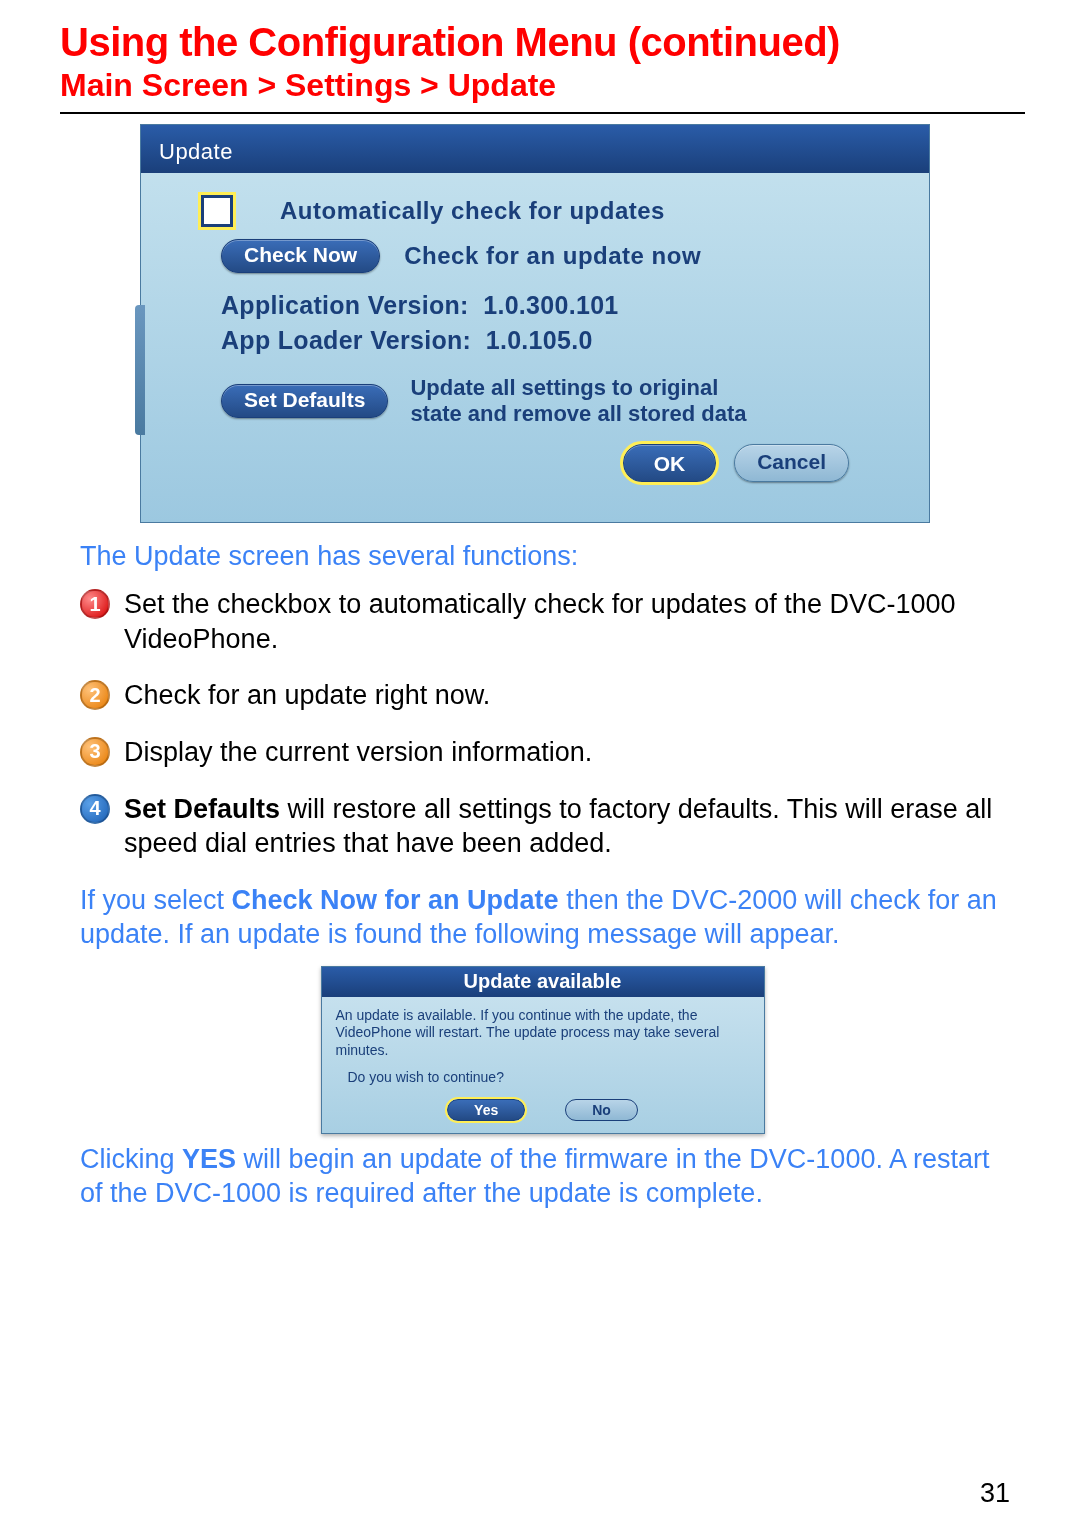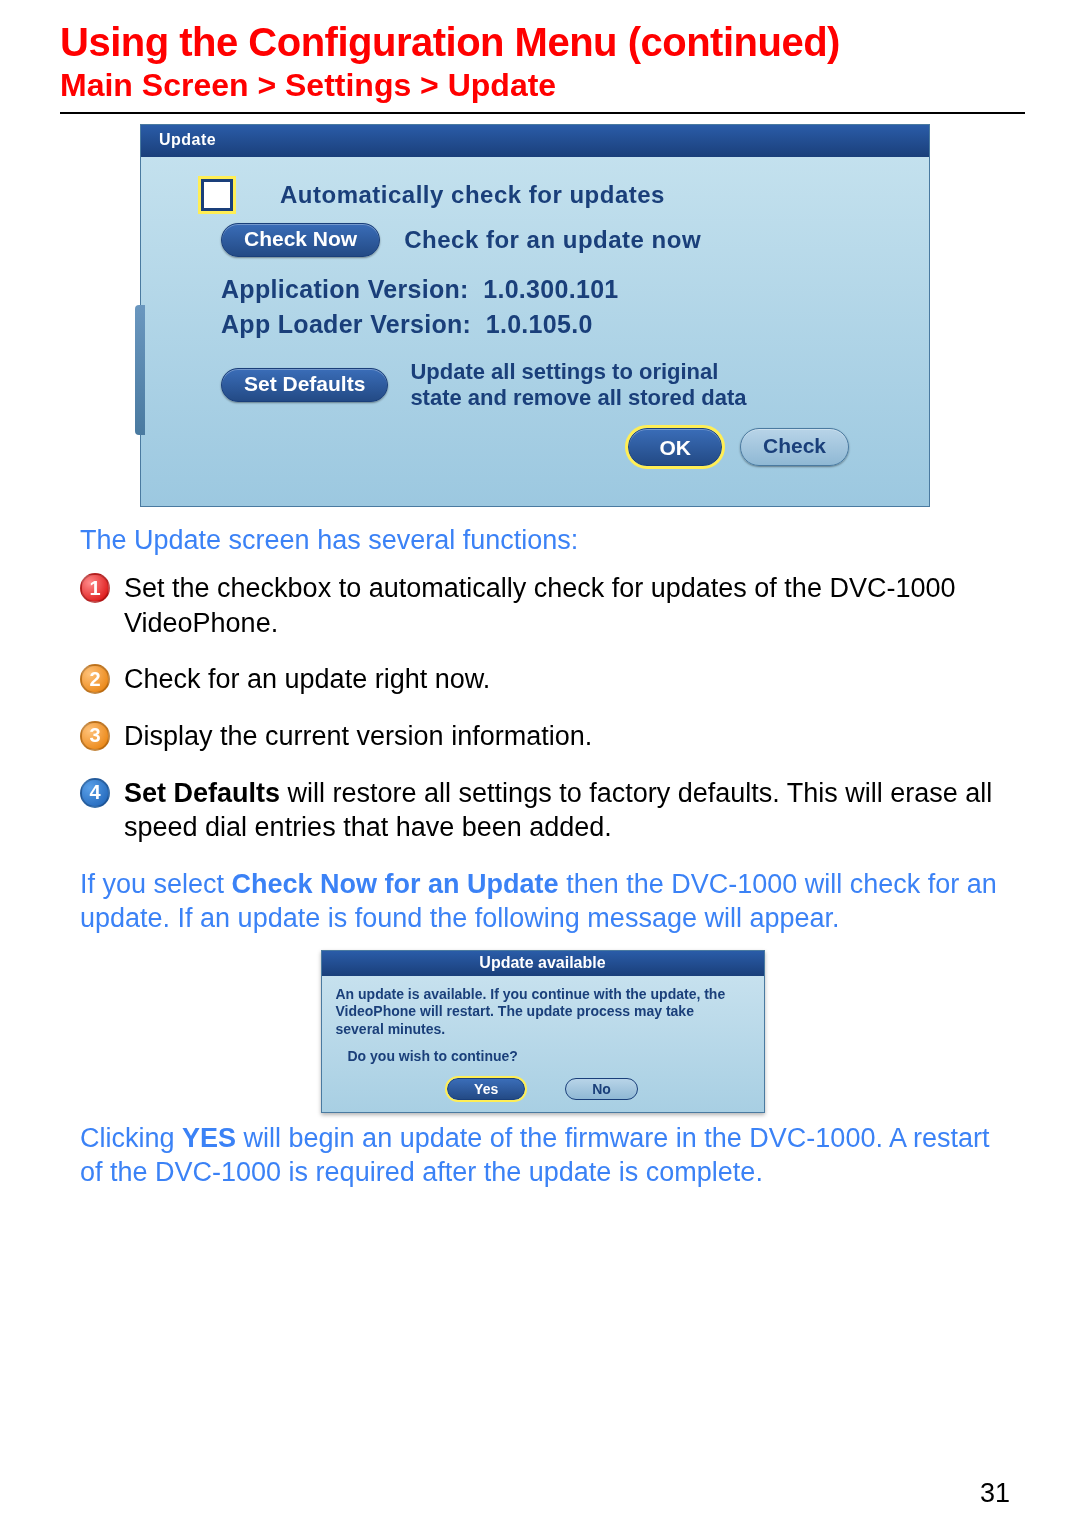--- a/index.html
+++ b/index.html
@@ -31,23 +31,23 @@
     width: 790px;
     margin: 0 0 16px 80px;
     background: linear-gradient(#c7e3ef, #9cc8e0);
     border: 1px solid #4a7aa0;
     position: relative;
     padding-bottom: 30px;
   }
   .update-titlebar {
     background: linear-gradient(#2a5ca8, #1a3f7a);
     color: #fff;
-    font-weight: bold;
-    font-size: 16px;
-    padding: 6px 18px 8px 18px;
+    font-weight: normal;
+    font-size: 22px;
+    padding: 14px 18px 8px 18px;
     letter-spacing: 0.5px;
   }
   .update-body {
     padding: 22px 40px 10px 60px;
   }
   .row {
     display: flex;
     align-items: center;
     margin-bottom: 12px;
     gap: 23px;
@@ -165,27 +165,27 @@
     margin: 6px auto 8px auto;
     background: linear-gradient(#cce4f0,#a8cfe3);
     border: 1px solid #4a7aa0;
     box-shadow: 0 2px 4px rgba(0,0,0,0.3);
   }
   .small-title {
     background: linear-gradient(#2a5ca8,#1a3f7a);
     color: #fff;
     text-align: center;
     font-weight: bold;
-    font-size: 16px;
+    font-size: 20px;
     padding: 3px 0 4px 0;
   }
   .small-body {
     padding: 10px 28px 8px 14px;
     color: #1a3f7a;
-    font-weight: bold;
+    font-weight: normal;
     font-size: 14px;
     line-height: 1.25;
   }
   .small-q { margin-top: 10px; margin-left: 12px; }
   .small-btns {
     display:flex; justify-content:center; gap: 40px;
     padding: 4px 0 12px 0;
   }
   .small-btn {
     border-radius: 14px;
@@ -241,21 +241,21 @@
     </div>
     <div class="defaults-row">
       <div class="pill-btn">Set Defaults</div>
       <div class="defaults-text">
         <div>Update all settings to original</div>
         <div>state and remove all stored data</div>
       </div>
     </div>
     <div class="okcancel-row">
       <div class="pill-btn ok-btn highlight">OK</div>
-      <div class="pill-btn cancel-btn">Check</div>
+      <div class="pill-btn cancel-btn">Cancel</div>
     </div>
   </div>
 </div>
 
 <div class="body-text">The Update screen has several functions:</div>
 
 <div class="num-list">
   <div class="num-item">
     <div class="num-icon n1">1</div>
     <div class="num-text">Set the checkbox to automatically check for updates of the DVC-1000 VideoPhone.</div>
@@ -270,21 +270,21 @@
   </div>
   <div class="num-item">
     <div class="num-icon n4">4</div>
     <div class="num-text">
       <span class="bold">Set Defaults</span><span> will restore all settings to factory defaults. This will erase all speed dial entries that have been added.</span>
     </div>
   </div>
 </div>
 
 <div class="body-text">
-  <span>If you select </span><span class="bold">Check Now for an Update</span><span> then the DVC-1000 will check for an update. If an update is found the following message will appear.</span>
+  <span>If you select </span><span class="bold">Check Now for an Update</span><span> then the DVC-2000 will check for an update. If an update is found the following message will appear.</span>
 </div>
 
 <div class="small-dialog">
   <div class="small-title">Update available</div>
   <div class="small-body">
     <div>An update is available.  If you continue with the update, the VideoPhone will restart.  The update process may take several minutes.</div>
     <div class="small-q">Do you wish to continue?</div>
   </div>
   <div class="small-btns">
     <div class="small-btn yes-btn">Yes</div>

